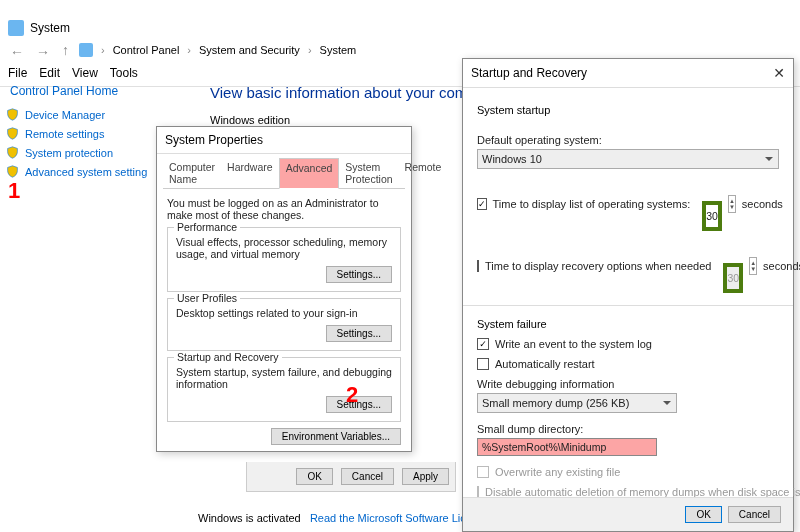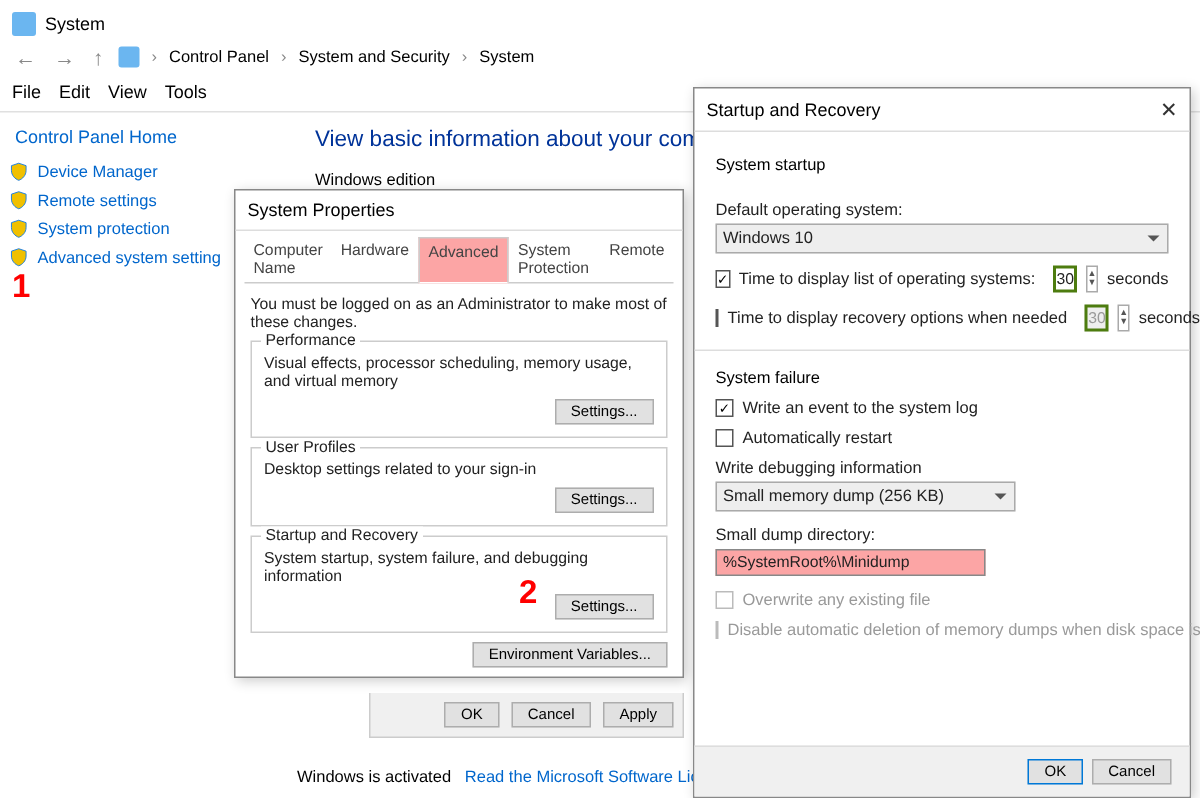--- a/index.html
+++ b/index.html
@@ -1,19 +1,19 @@
 <!DOCTYPE html>
 <html><head>
 <meta charset="utf-8">
 <style>
 * { box-sizing: border-box; font-family: "Segoe UI", Tahoma, sans-serif; }
 body { margin: 0; width: 800px; height: 532px; background: #fff; font-size: 11px; overflow: hidden; position: relative; }
 
 
-.shell { position: absolute; top: 4px; left: 0; right: 0; text-align: center; }
+.shell { position: absolute; top: 16px; left: 0; right: 0; text-align: center; }
 .titlebar { display: flex; align-items: center; padding: 4px 8px; }
 .sys-icon { width: 16px; height: 16px; background: #6bb6f0; border-radius: 2px; margin-right: 6px; }
 .title { font-size: 12px; }
 .navrow { display: flex; align-items: center; padding: 2px 8px 4px; gap: 8px; }
 .nav-arrow { color: #888; font-size: 14px; padding: 0 2px; }
 .bc-icon { width: 14px; height: 14px; background: #6bb6f0; border-radius: 2px; }
 .bc { color: #000; }
 .bc-sep { color: #888; }
 .menubar { display: flex; gap: 12px; padding: 4px 8px 6px; border-bottom: 1px solid #e0e0e0; }
 .menubar span { font-size: 12px; }
@@ -26,21 +26,21 @@
 .side-ico svg { display: block; }
 .sidelink span { color: #0066cc; font-size: 11px; white-space: nowrap; }
 .annot { color: #f00; font-weight: bold; font-family: Arial; font-size: 22px; position: absolute; }
 
 
 .mainhead { position: absolute; top: 84px; left: 210px; color: #003399; font-size: 15px; }
 .wined { position: absolute; top: 114px; left: 210px; font-size: 11px; }
 
 
 .dlg { position: absolute; background: #fff; border: 1px solid #888; box-shadow: 2px 2px 8px rgba(0,0,0,.2); }
-.dlg-sp { top: 126px; left: 156px; width: 300px; }
+.dlg-sp { top: 126px; left: 156px; width: 256px; }
 .dlg-title { padding: 6px 8px; font-size: 12px; border-bottom: 1px solid #ddd; }
 .tabs { display: flex; border-bottom: 1px solid #ccc; margin: 4px 6px 0; font-size: 10.5px; }
 .tab { padding: 3px 6px; color: #444; }
 .tab.active { border: 1px solid #ccc; border-bottom: 1px solid #fff; background: #fca5a5; margin-bottom: -1px; }
 .sp-body { padding: 6px 10px 6px; font-size: 10.5px; color: #222; }
 .note { margin: 2px 0 6px; }
 .group { border: 1px solid #ccc; padding: 6px 8px 8px; margin-bottom: 6px; position: relative; }
 .group .g-title { position: absolute; top: -7px; left: 6px; background: #fff; padding: 0 3px; font-size: 10.5px; }
 .group .g-desc { margin: 2px 0 6px; font-size: 10.5px; }
 .btn { background: #e1e1e1; border: 1px solid #adadad; padding: 2px 10px; font-size: 10px; }
@@ -50,21 +50,21 @@
 .dlg-sr { top: 58px; left: 462px; width: 332px; height: 474px; z-index: 5; }
 .dlg-sr .dlg-title { display: flex; justify-content: space-between; align-items: center; }
 .close-x { font-size: 14px; color: #333; }
 .sr-body { padding: 12px 14px; font-size: 11px; color: #222; }
 .sec-head { color: #000; margin: 4px 0 8px; }
 .field-lbl { margin: 18px 0 3px; }
 .select { width: 100%; border: 1px solid #aaa; background: #eee; padding: 2px 18px 2px 4px; font-size: 11px; position: relative; height: 20px; display: flex; align-items: center; }
 .select::after { content: ""; position: absolute; right: 5px; top: 7px; border: 4px solid transparent; border-top-color: #555; }
 .chkrow { display: flex; align-items: center; gap: 6px; margin: 8px 0; white-space: nowrap; }
 .chkbox { width: 12px; height: 12px; border: 1px solid #555; display: inline-flex; align-items: center; justify-content: center; font-size: 9px; color: #000; }
-.numbox { width: 32px; height: 18px; border: 2px solid #4d7c0f; text-align: center; font-size: 10.5px; background: #fff; display:inline-flex;align-items:center;justify-content:center; }
+.numbox { width: 32px; height: 30px; border: 4px solid #4d7c0f; text-align: center; font-size: 10.5px; background: #fff; display:inline-flex;align-items:center;justify-content:center;margin-top:24px; }
 .spin { width: 12px; height: 18px; border: 1px solid #aaa; display:inline-flex;flex-direction:column;justify-content:center;align-items:center;font-size:6px;color:#555; }
 .spin div { line-height: 6px; }
 .hr { border-top: 1px solid #ddd; margin: 12px -14px; }
 .txtbox { width: 180px; border: 1px solid #888; padding: 2px 4px; height: 18px; font-size: 10.5px; background:#fca5a5; }
 .disabled { color: #999; }
 .sr-ok { display: flex; justify-content: flex-end; gap: 6px; padding: 8px 12px; border-top: 1px solid #ddd; background: #f0f0f0; position: absolute; bottom: 0; left: 0; right: 0; }
 
 
 .activ { position: absolute; bottom: 8px; left: 198px; font-size: 11px; }
 .activ a { color: #0066cc; text-decoration: none; }

